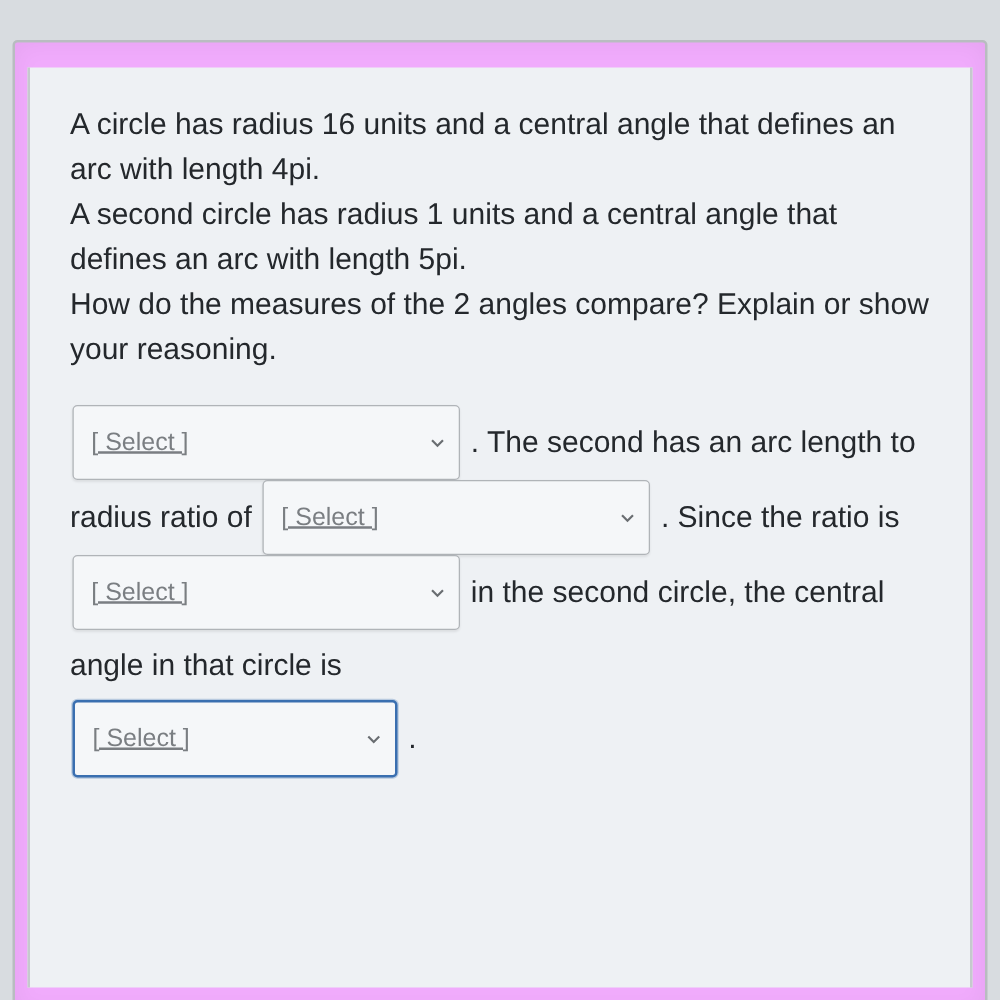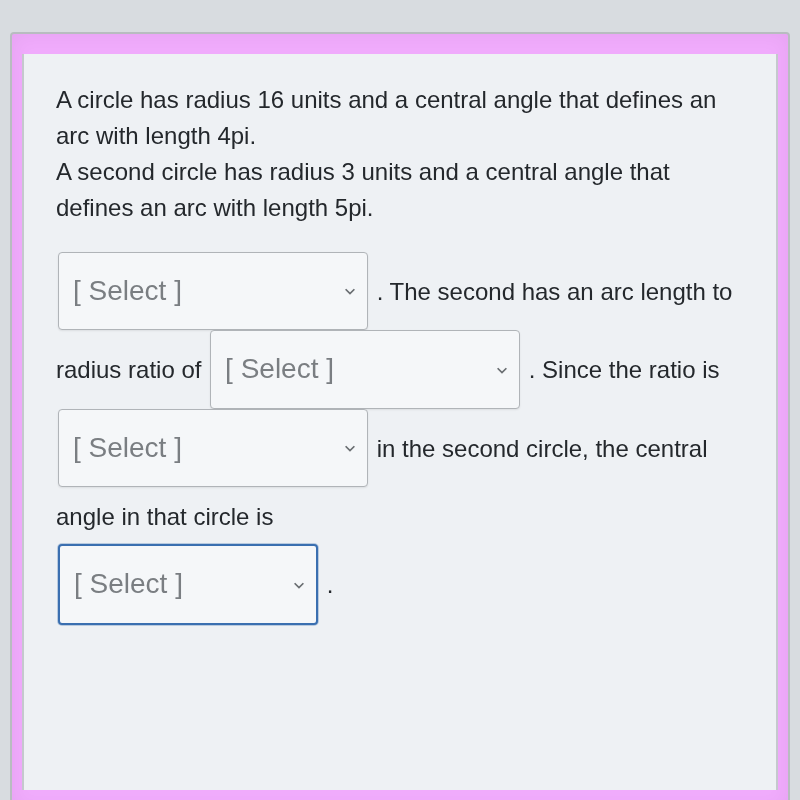--- a/index.html
+++ b/index.html
@@ -56,25 +56,26 @@
       vertical-align: middle;
       margin: 0 2px;
     }
     .select-box {
       display: inline-flex;
       align-items: center;
       border: 1px solid #b0b4b8;
       background: #f5f7f9;
       border-radius: 4px;
       padding: 6px 10px 6px 14px;
-      font-size: 28px;
+      font-size: 20px;
       color: #7a7e82;
       cursor: pointer;
       box-shadow: 0 1px 2px rgba(0,0,0,0.08);
       min-height: 40px;
+      text-decoration: underline;
     }
     .select-box.wide {
       width: 310px;
     }
     .select-box.narrow {
       width: 260px;
     }
     .select-box.focused {
       border: 2px solid #3a6fb0;
       box-shadow: 0 0 0 1px rgba(58,111,176,0.3);
@@ -98,21 +99,22 @@
     }
   </style>
 </head>
 <body>
 
 <div class="outer-frame">
   <div class="content-panel">
 
     <div class="question-text">
       <span>A circle has radius 16 units and a central angle that defines an arc with length 4pi.</span><br>
-      <span>A second circle has radius 3 units and a central angle that defines an arc with length 5pi.</span><br>
+      <span>A second circle has radius 1 units and a central angle that defines an arc with length 5pi.</span><br>
+      <span>How do the measures of the 2 angles compare? Explain or show your reasoning.</span>
     </div>
 
     <div class="answer-flow">
       <span class="select-wrapper">
         <span class="select-box wide">
           <span>[ Select ]</span>
           <span class="chevron">
             <svg viewBox="0 0 16 16">
                 <path d="M3 6 L8 11 L13 6"></path>
               </svg>

